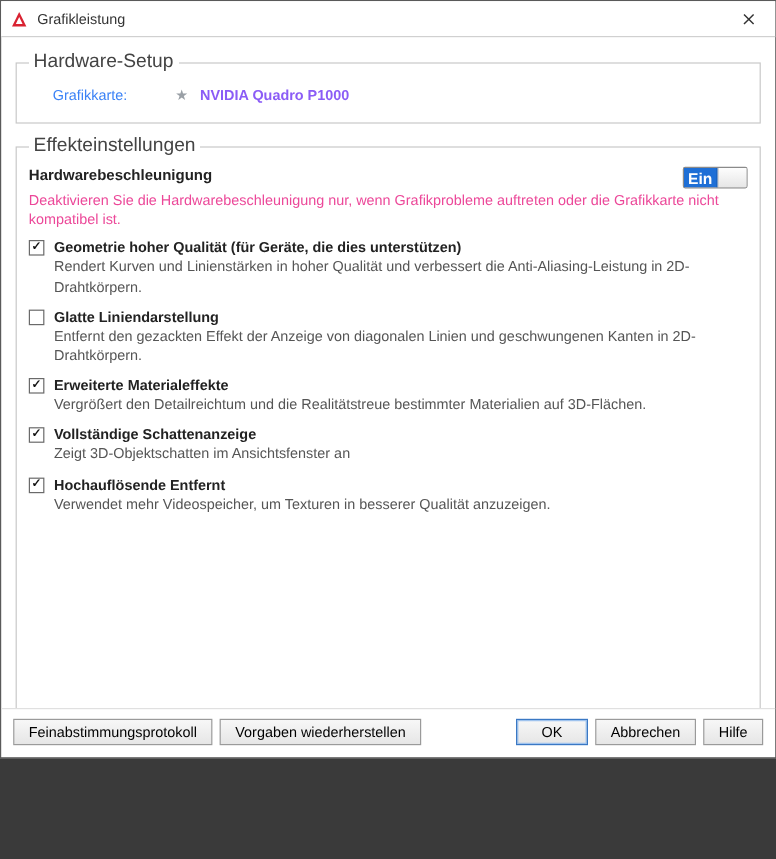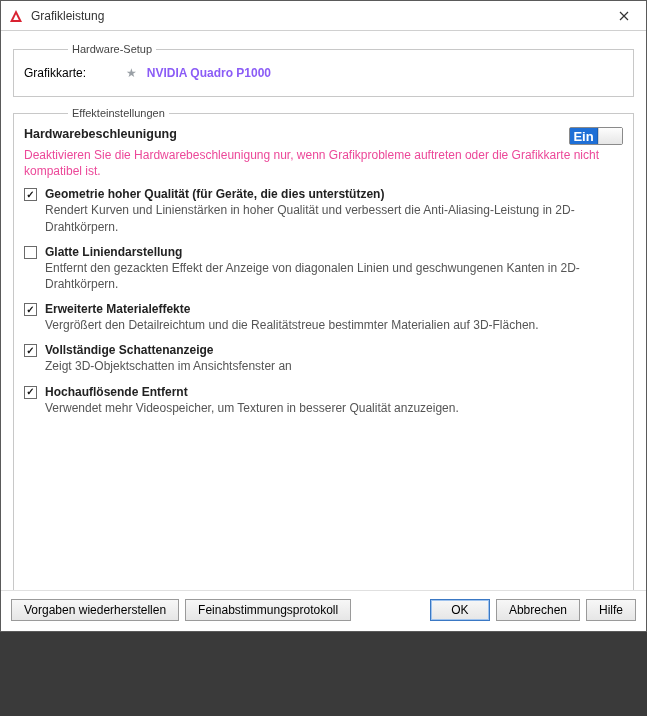--- a/index.html
+++ b/index.html
@@ -43,32 +43,31 @@
     flex: 1;
     padding: 8px 12px 0 12px;
     overflow: hidden;
   }
   fieldset.group {
     border: 1px solid #c8c8c8;
     margin: 4px 0 10px 0;
     padding: 8px 10px 10px 10px;
   }
   fieldset.group legend {
-    font-size: 11px;
+    font-size: 16px;
     color: #444;
     padding: 0 4px;
-    margin-left: 44px;
   }
   .hw-row {
     display: flex;
     align-items: center;
     margin: 3px 0 6px 0;
     gap: 6px;
   }
-  .hw-label { color: #000000; width: 96px; }
+  .hw-label { color: #3b82f6; width: 96px; margin-left: 20px; }
   .hw-val { color: #8b5cf6; font-weight: 600;}
   .star { color:#9aa0a6; margin-right:4px;}
   .driver-row {
     display:flex; align-items:center; margin-top:2px;
   }
   .driver-row .kv { display:flex; gap:6px; }
   .driver-row .kv .k{ color:#666;}
   .driver-row .kv .v{ font-weight:600;}
   .driver-row .spacer{ flex:1;}
   .section-header{
@@ -222,21 +221,21 @@
               <div class="d">Verwendet mehr Videospeicher, um Texturen in besserer Qualität anzuzeigen.</div>
             </div>
           </div>
         </div>
 
     </fieldset>
 
   </div>
 
   <div class="button-bar">
+    <button class="win">Feinabstimmungsprotokoll</button>
     <button class="win">Vorgaben wiederherstellen</button>
-    <button class="win">Feinabstimmungsprotokoll</button>
     <div class="spacer"></div>
     <button class="win default">OK</button>
     <button class="win">Abbrechen</button>
     <button class="win small">Hilfe</button>
   </div>
 
 </div>
 
 </body></html>

